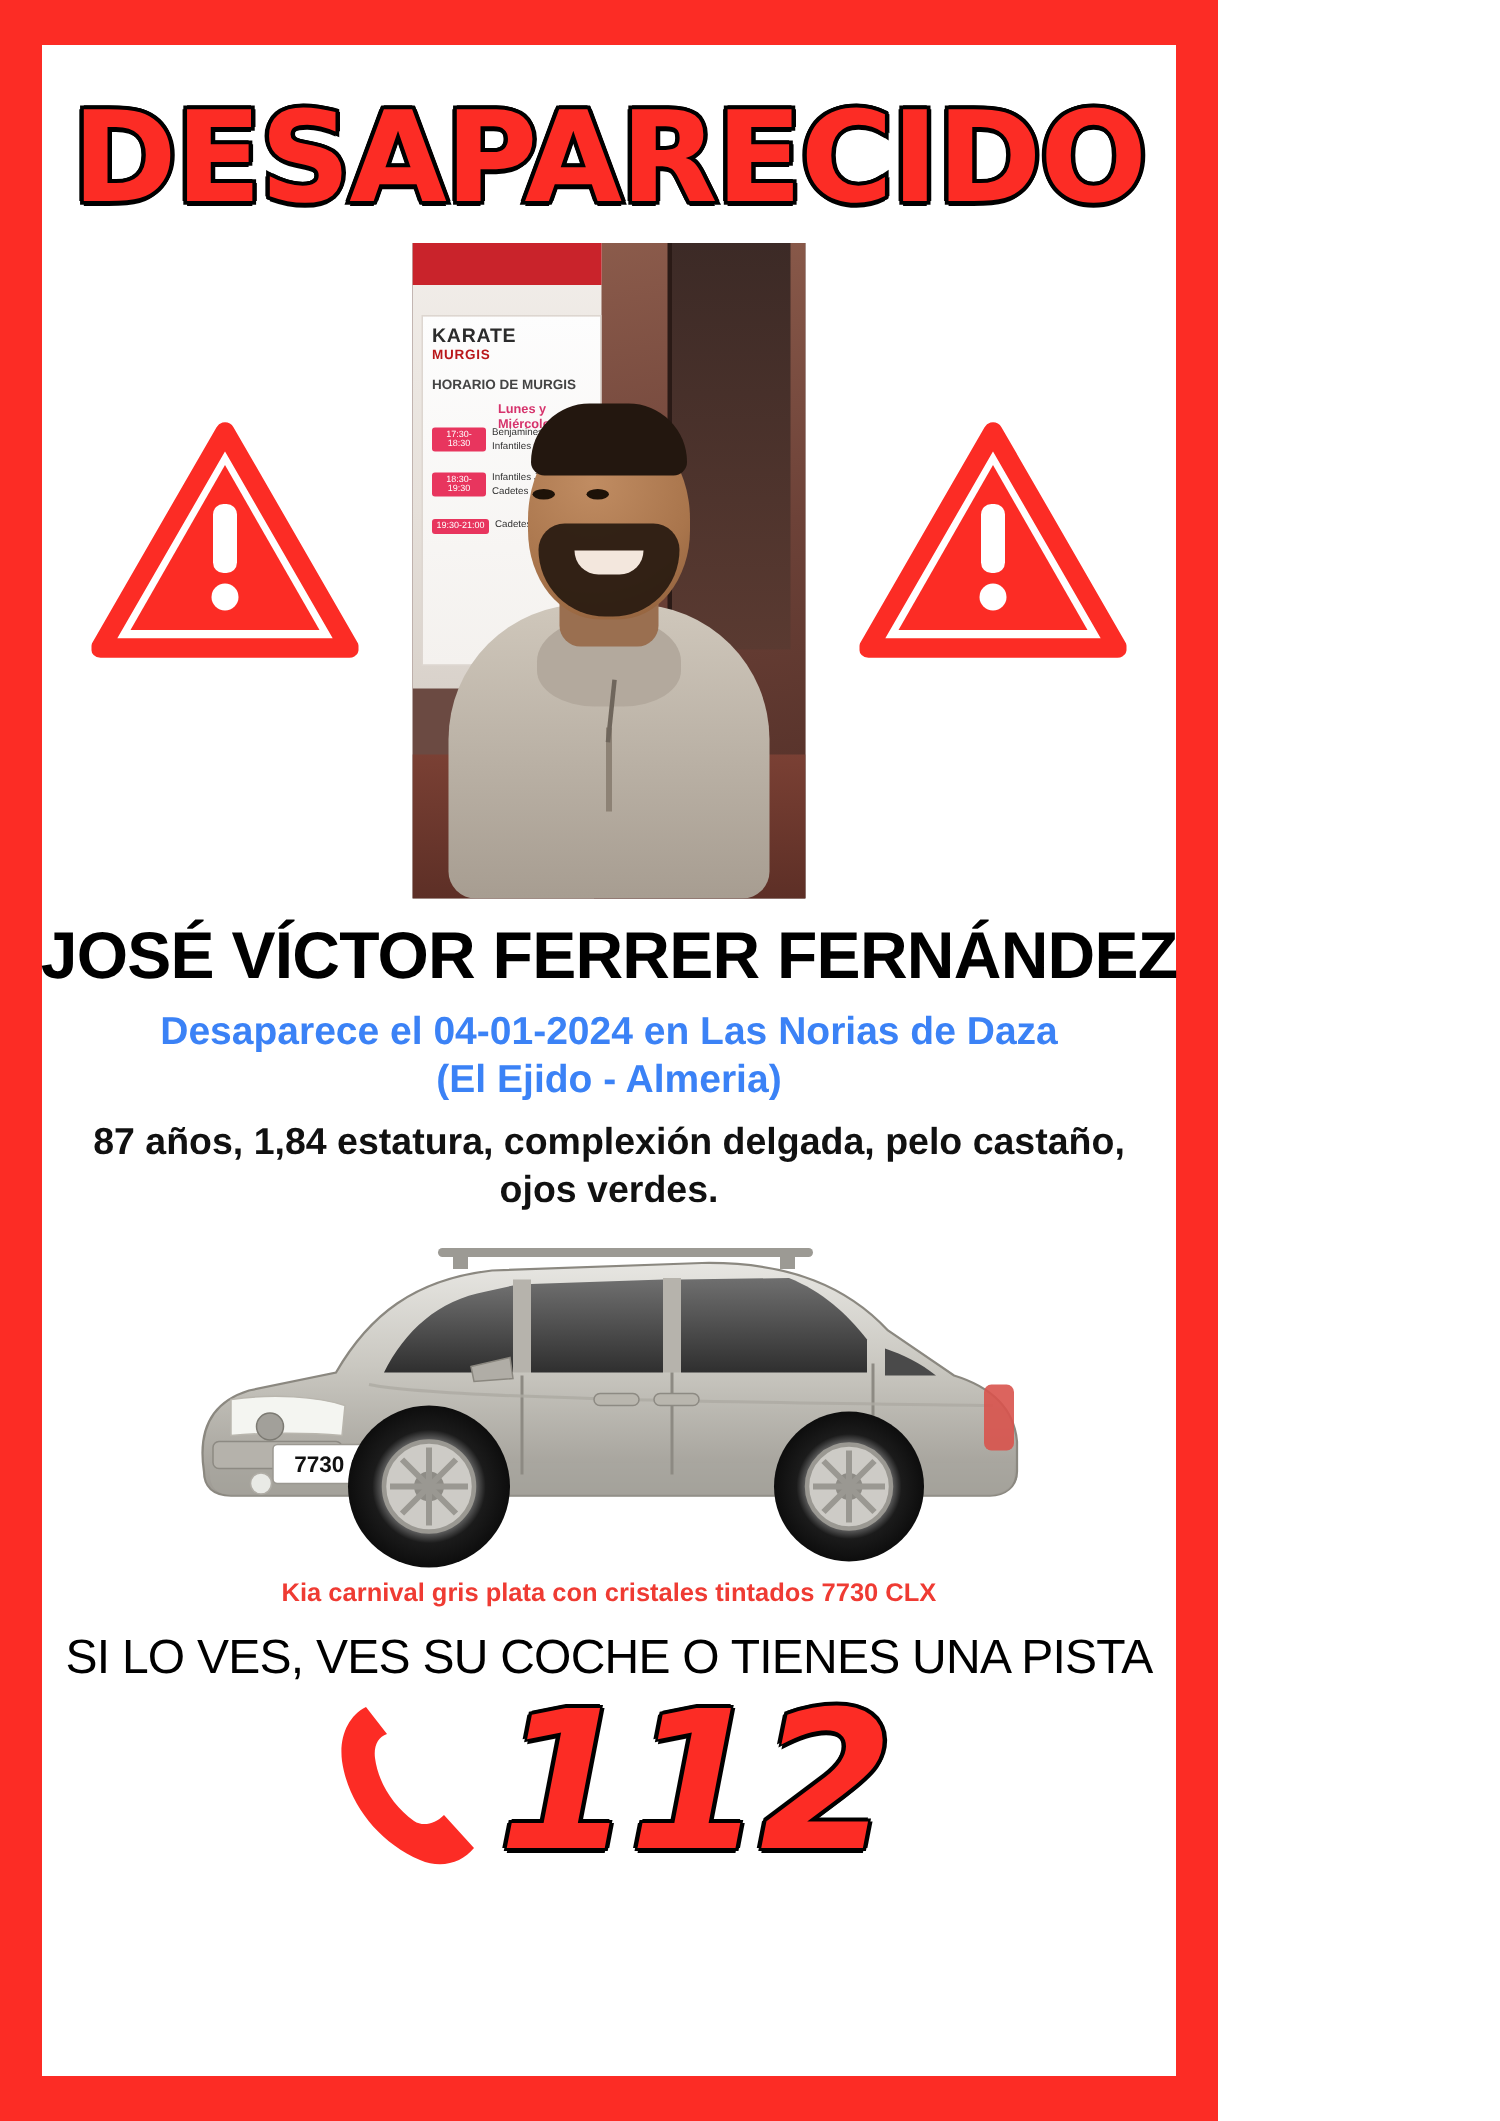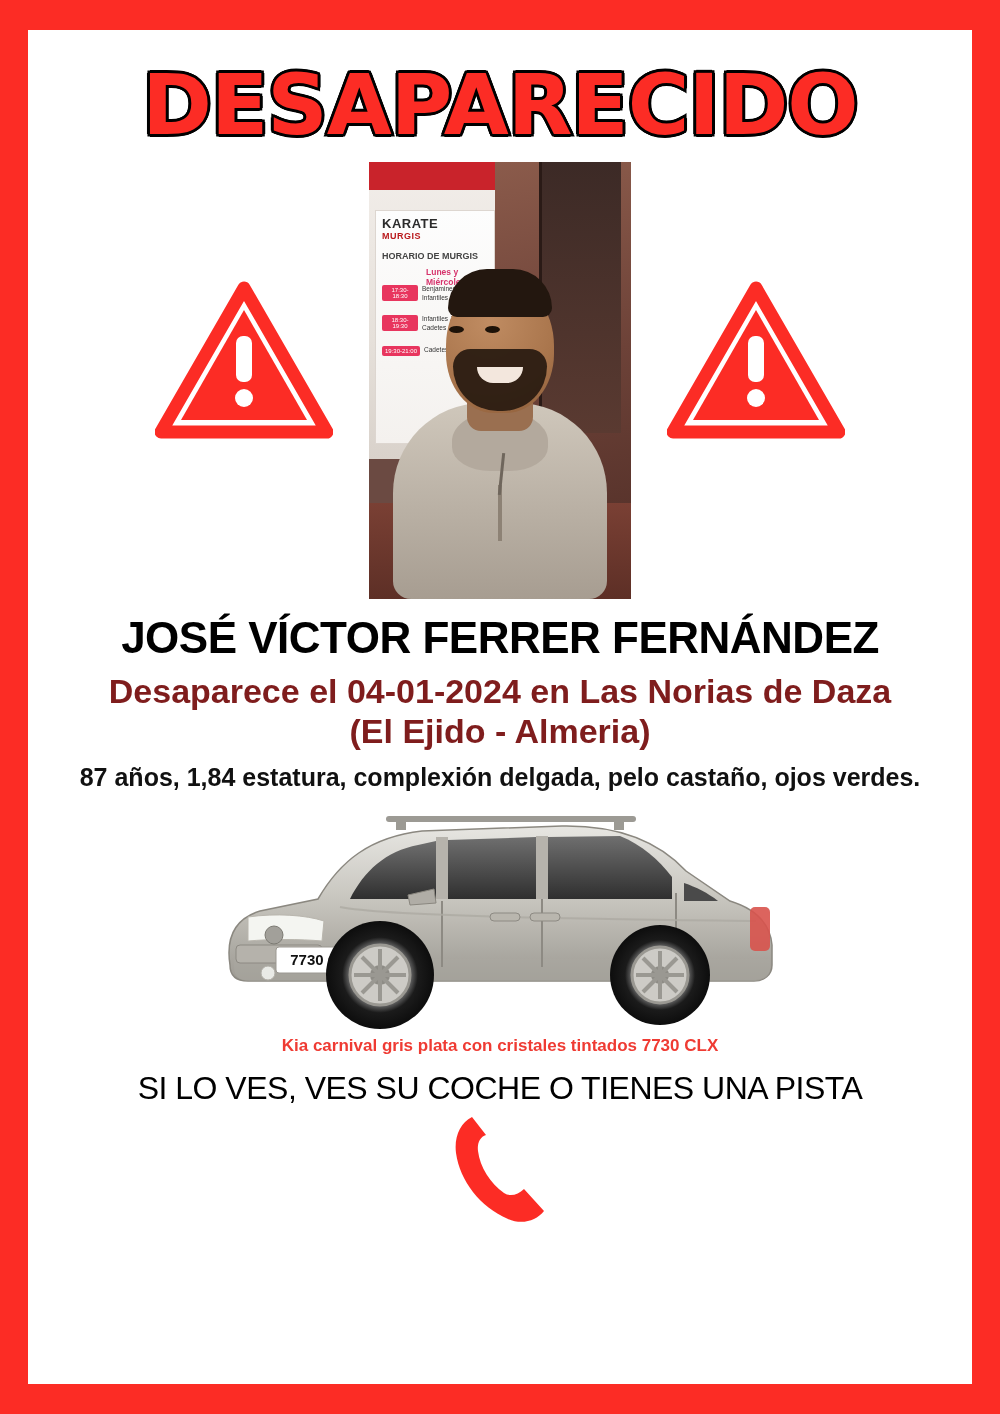--- a/index.html
+++ b/index.html
@@ -9,21 +9,21 @@
   }
   body {
     width: 1000px;
     height: 1414px;
     font-family: "Liberation Sans", sans-serif;
     overflow: hidden;
   }
 
   .poster {
     position: relative;
-    width: 1000px;
+    width: 812px;
     height: 1414px;
     background: #fc2c25;
     box-sizing: border-box;
     padding: 30px 28px 30px 28px;
   }
 
   .sheet {
     position: relative;
     width: 100%;
     height: 100%;
@@ -191,22 +191,22 @@
     font-size: 44px;
     color: #000;
     text-align: left;
     margin: 14px 0 0 0;
     letter-spacing: -0.5px;
     white-space: nowrap;
   }
   .line {
     font-family: "Liberation Sans", sans-serif;
     font-weight: 700;
-    font-size: 34px;
-    color: #7f1d1d;
+    font-size: 26px;
+    color: #3b82f6;
     text-align: center;
     margin: 9px 0 0 0;
   }
   .line.small { margin-top: 1px; }
   .desc {
     font-family: "Liberation Sans", sans-serif;
     font-weight: 700;
     font-size: 25px;
     color: #111;
     text-align: center;
@@ -434,16 +434,17 @@
     <div class="cta">SI LO VES, VES SU COCHE O TIENES UNA PISTA</div>
 
     <div class="phone-row">
       <div class="phone-icon">
         <svg viewBox="0 0 108 118" xmlns="http://www.w3.org/2000/svg">
           <path d="M26 8 C14 14 8 28 10 44 C14 72 34 98 62 110 C76 116 90 112 98 102
                    L78 80 C72 86 64 88 58 84 C44 74 34 58 32 42 C31 34 34 28 40 26 Z" fill="#fc2c25"></path>
           <path d="M34 16 C24 22 20 34 22 46 C26 70 44 92 66 102 C76 106 86 104 92 98" fill="none" stroke="#ffffff" stroke-width="0"></path>
         </svg>
       </div>
+      <div class="emg">112</div>
     </div>
 
   </div>
 </div>
 
 </body></html>

